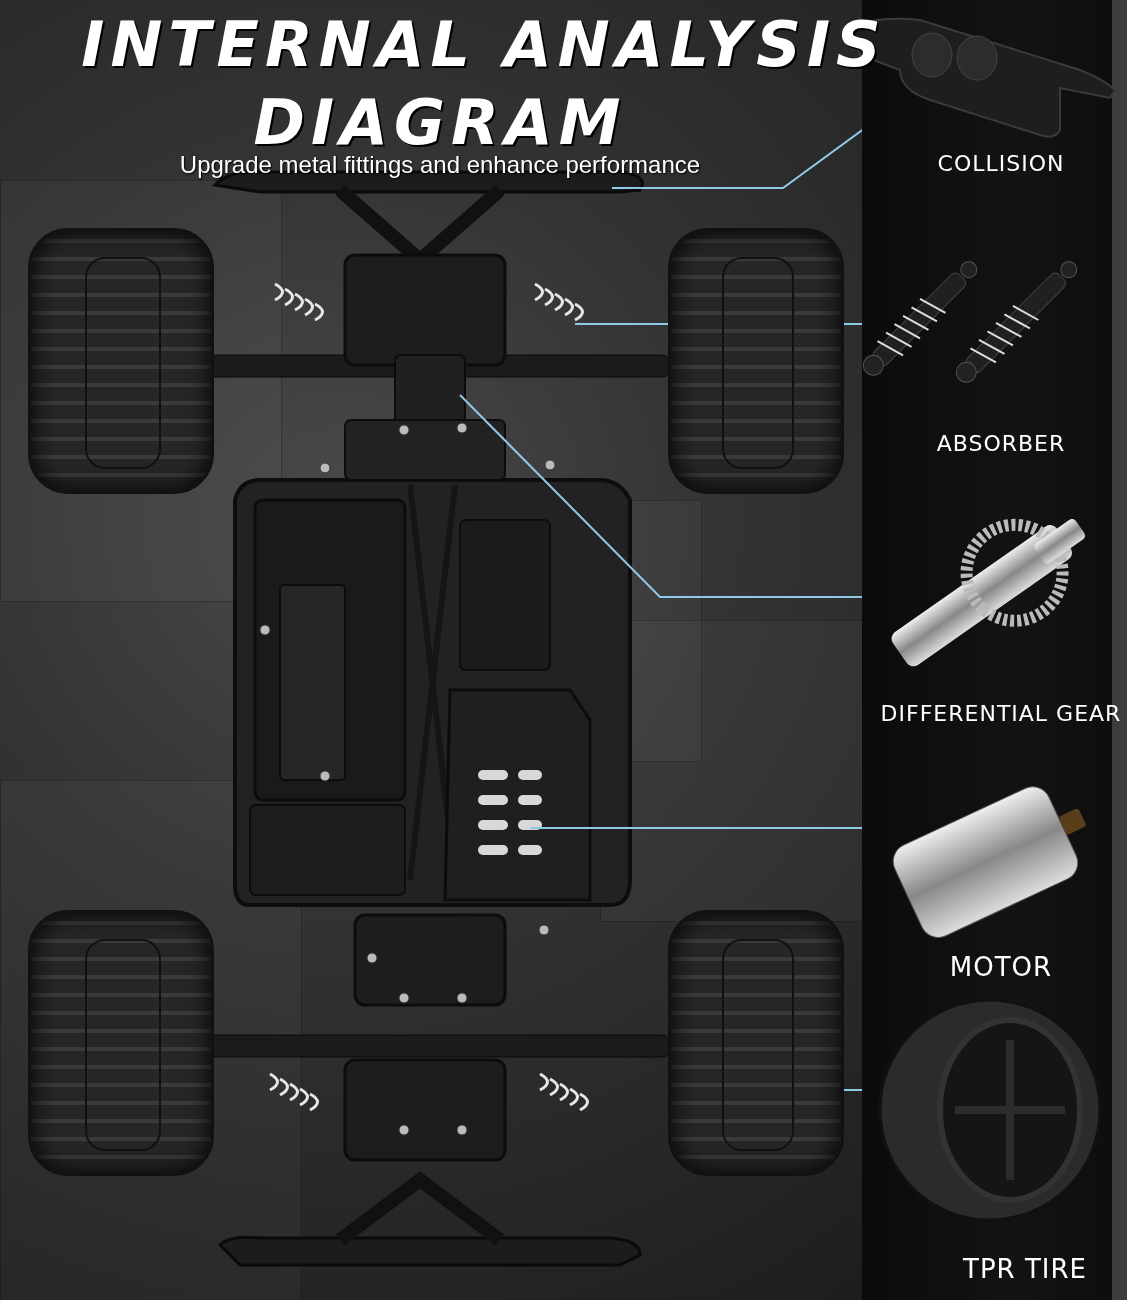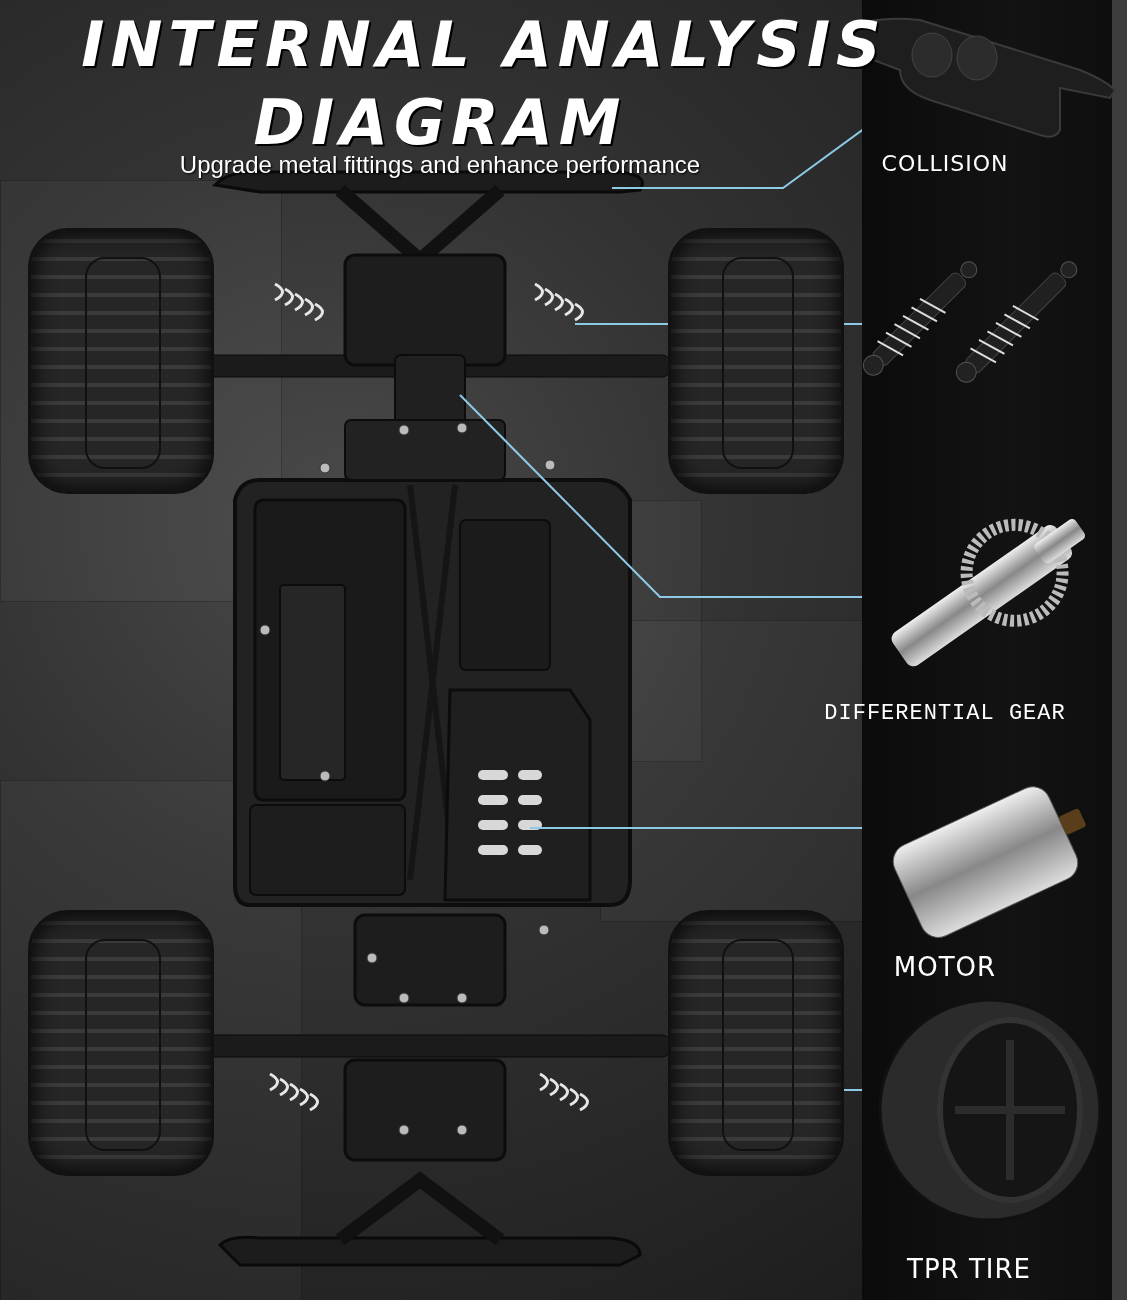--- a/index.html
+++ b/index.html
@@ -6,21 +6,21 @@
   body{width:1127px;height:1300px;position:relative;overflow:hidden;font-family:"DejaVu Sans",sans-serif;}
   .bg{position:absolute;inset:0;background:
       radial-gradient(ellipse at 30% 40%, #4a4a4a 0%, #333 35%, #222 75%, #161616 100%);}
   .panel{position:absolute;left:862px;top:0;width:250px;height:1300px;background:linear-gradient(90deg,#0b0b0b,#131313 60%,#0e0e0e);}
   .rstrip{position:absolute;left:1112px;top:0;width:15px;height:1300px;background:#3d3d3d;}
   .slab{position:absolute;background:rgba(255,255,255,0.03);border:1px solid rgba(0,0,0,0.25);}
   .title{position:absolute;left:0;width:880px;text-align:center;color:#fff;font-family:"DejaVu Sans",sans-serif;font-weight:bold;font-style:italic;letter-spacing:6px;text-shadow:2px 2px 0 #000;}
   .t1{top:8px;font-size:62px;margin-left:44px;}
   .t2{top:74px;font-size:62px;margin-top:12px;}
   .subtitle{position:absolute;left:0;width:880px;top:140px;text-align:center;color:#fff;font-family:"Liberation Sans",sans-serif;font-size:24px;text-shadow:1px 1px 2px #000;margin-top:11px;}
-  .label{position:absolute;left:820px;width:250px;text-align:center;color:#fff;font-family:"DejaVu Sans",sans-serif;font-size:22px;line-height:27px;letter-spacing:1px;}
+  .label{position:absolute;left:876px;width:250px;text-align:center;color:#fff;font-family:"DejaVu Sans",sans-serif;font-size:22px;line-height:27px;letter-spacing:1px;}
   .label.big{font-size:26px;}
   svg{position:absolute;left:0;top:0;}
   .tire{position:absolute;border-radius:40px;background:
       repeating-linear-gradient(0deg,#262626 0 14px,#3a3a3a 14px 18px),
       #2b2b2b;border:3px solid #111;box-shadow:inset 0 0 25px #000;}
   .tread{position:absolute;left:30%;top:10%;width:40%;height:80%;border:2px solid #111;border-radius:20px;}
 </style>
 </head>
 <body>
 
@@ -170,22 +170,23 @@
 </svg>
 
 <div class="title t1">INTERNAL ANALYSIS</div>
 <div class="title t2">DIAGRAM</div>
 <div class="subtitle">Upgrade metal fittings and enhance performance</div>
 
 <div class="label" style="top:150px;">
   <div>COLLISION</div>
 </div>
 <div class="label" style="top:430px;">
+  <div>ABSORBER</div>
 </div>
-<div class="label" style="top:700px;font-family:Liberation Mono, monospace;">
+<div class="label" style="top:700px;">
   <div>DIFFERENTIAL GEAR</div>
 </div>
 <div class="label big" style="top:954px;">
   <div>MOTOR</div>
 </div>
 <div class="label big" style="top:1256px;padding-left:24px;">
   <div>TPR TIRE</div>
 </div>
 
 </body></html>

